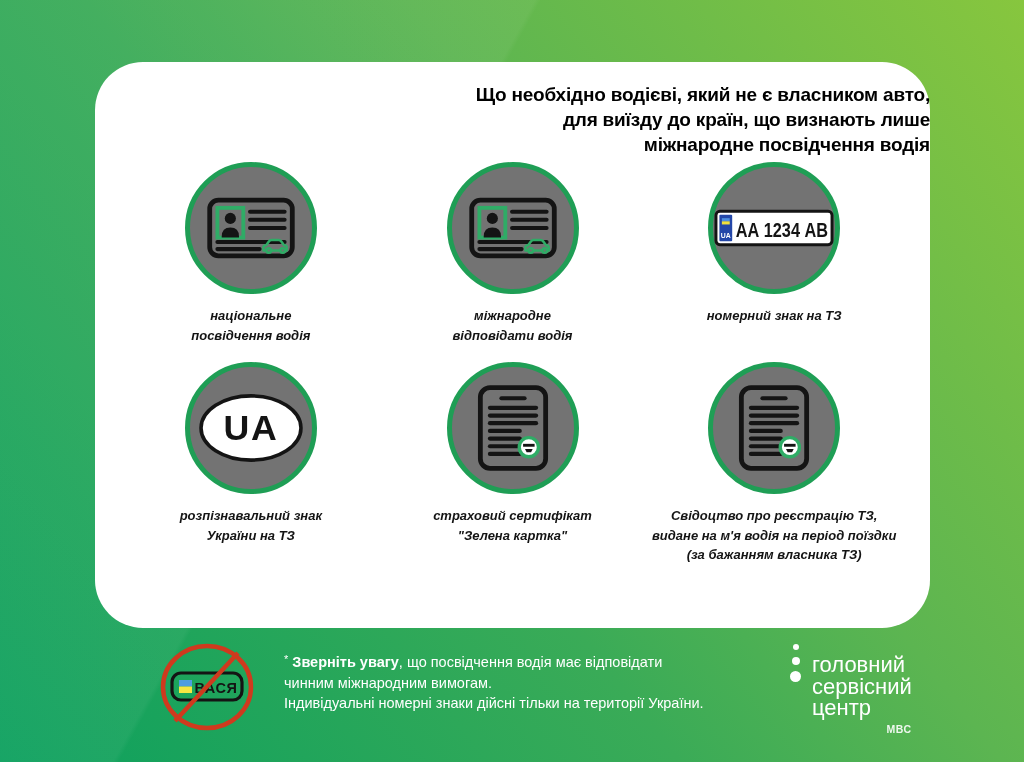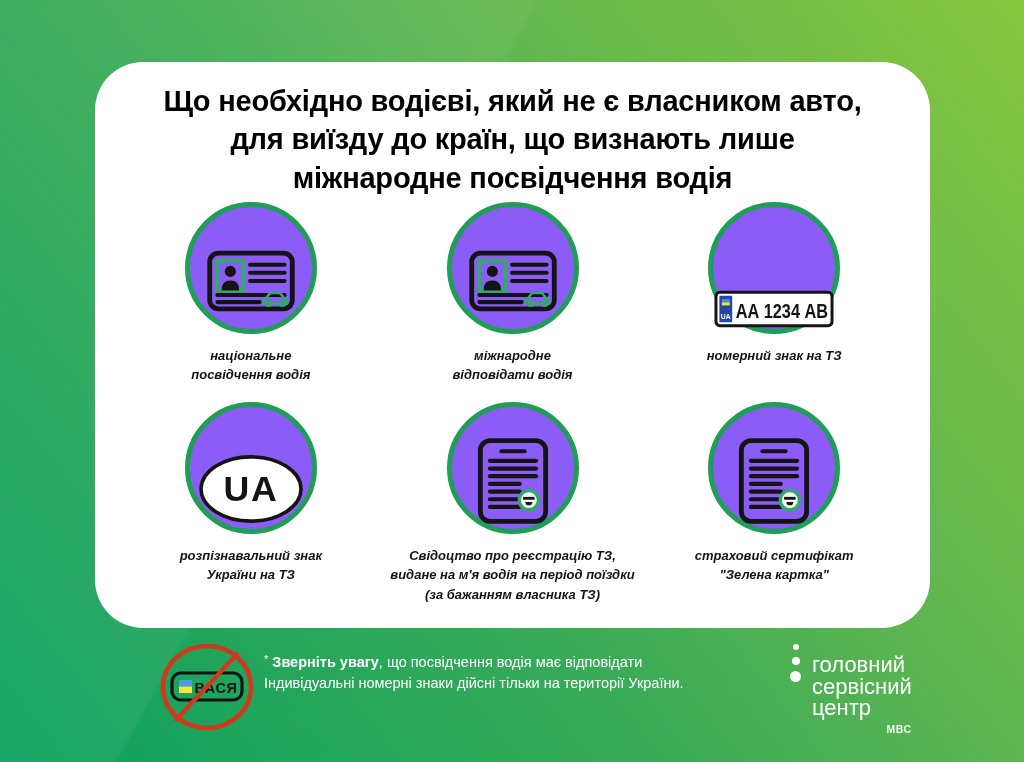--- a/index.html
+++ b/index.html
@@ -4,34 +4,34 @@
 <style>
   html,body{margin:0;padding:0;background:#222;}
   .stage{position:relative;width:1024px;height:762px;overflow:hidden;
          font-family:"Liberation Sans","DejaVu Sans",sans-serif;}
   .bg{position:absolute;inset:0;
       background:linear-gradient(52deg,#0ca05e 0%,#3aab57 42%,#5cb551 62%,#87c63e 100%);}
   .bg-seam{position:absolute;inset:0;
       background:linear-gradient(119deg,rgba(255,255,255,0.05) 0 37%,rgba(255,255,255,0) 37.4%);}
   .card{position:absolute;left:95px;top:62px;width:835px;height:566px;
         background:#ffffff;border-radius:48px;box-sizing:border-box;padding-top:20px;}
-  .title{white-space:pre-line;text-align:center;font-size:29px;font-weight:800;
+  .title{white-space:pre-line;text-align:right;font-size:19px;font-weight:800;
          color:#000;line-height:1.32;letter-spacing:-0.2px;}
   .row{display:flex;padding:0 25px;}
   .row.r1{margin-top:5px;}
   .row.r2{margin-top:17px;}
   .cell{flex:1;display:flex;flex-direction:column;align-items:center;}
   .circle{width:132px;height:132px;border-radius:50%;border:5px solid #1f9e55;
-          background:#8b5cf6;display:flex;align-items:flex-end;justify-content:center;
+          background:#737373;display:flex;align-items:center;justify-content:center;
           box-sizing:border-box;}
   .caption{margin-top:12px;font-size:13px;font-weight:700;color:#141414;
            text-align:center;line-height:1.5;white-space:pre-line;font-style:italic;}
   .footer{position:absolute;left:0;top:630px;width:1024px;height:132px;}
   .banned{position:absolute;left:150px;top:12px;width:115px;height:90px;}
-  .note{position:absolute;left:264px;top:19px;width:492px;color:#ffffff;
+  .note{position:absolute;left:284px;top:19px;width:492px;color:#ffffff;
         font-size:14.5px;line-height:20.5px;font-weight:500;}
   .note b{font-weight:800;}
   .note .star{font-size:11px;vertical-align:4px;}
   .logo{position:absolute;left:790px;top:11px;display:flex;}
   .logo-dots{display:flex;flex-direction:column;align-items:center;margin-top:3px;}
   .logo-dots span{display:block;background:#fff;border-radius:50%;}
   .d1{width:6px;height:6px;margin-bottom:7px;}
   .d2{width:8px;height:8px;margin-bottom:6px;}
   .d3{width:11px;height:11px;}
   .logo-textcol{margin-left:11px;}
@@ -146,23 +146,22 @@
               <line x1="26" y1="53" x2="57" y2="53"></line>
               <line x1="26" y1="61" x2="57" y2="61"></line>
               <line x1="26" y1="69" x2="57" y2="69"></line>
               <line x1="26" y1="77" x2="57" y2="77"></line>
             </g>
             <circle cx="66.5" cy="70" r="10" fill="#ffffff" stroke="#2fac66" stroke-width="3.5"></circle>
             <path d="M60.5 66.5 h12 v3 h-12 z" fill="#141414"></path>
             <path d="M62.5 72 h8 l-1.7 3.2 h-4.6 z" fill="#141414"></path>
           </svg>
         </div>
-        <div class="caption">Свідоцтво про реєстрацію ТЗ,
-видане на м'я водія на період поїздки
-(за бажанням власника ТЗ)</div>
+        <div class="caption">страховий сертифікат
+"Зелена картка"</div>
       </div>
 
       <div class="cell">
         <div class="circle">
           <svg width="96" height="96" viewBox="0 0 100 100">
             <rect x="16" y="8" width="68" height="84" rx="10" fill="none" stroke="#141414" stroke-width="5"></rect>
             <g stroke="#141414" stroke-width="4.4" stroke-linecap="round">
               <line x1="38" y1="19" x2="62" y2="19"></line>
               <line x1="26" y1="29" x2="74" y2="29"></line>
               <line x1="26" y1="37" x2="74" y2="37"></line>
@@ -170,39 +169,41 @@
               <line x1="26" y1="53" x2="57" y2="53"></line>
               <line x1="26" y1="61" x2="57" y2="61"></line>
               <line x1="26" y1="69" x2="57" y2="69"></line>
               <line x1="26" y1="77" x2="57" y2="77"></line>
             </g>
             <circle cx="66.5" cy="70" r="10" fill="#ffffff" stroke="#2fac66" stroke-width="3.5"></circle>
             <path d="M60.5 66.5 h12 v3 h-12 z" fill="#141414"></path>
             <path d="M62.5 72 h8 l-1.7 3.2 h-4.6 z" fill="#141414"></path>
           </svg>
         </div>
-        <div class="caption">страховий сертифікат
-"Зелена картка"</div>
+        <div class="caption">Свідоцтво про реєстрацію ТЗ,
+видане на м'я водія на період поїздки
+(за бажанням власника ТЗ)</div>
       </div>
     </div>
   </div>
 
   <div class="footer">
 
     <svg class="banned" viewBox="0 0 115 90">
       <rect x="22" y="31" width="70" height="27" rx="9" fill="none" stroke="#141414" stroke-width="3.2"></rect>
       <rect x="29" y="38" width="13" height="6.5" fill="#4d9de0"></rect>
       <rect x="29" y="44.5" width="13" height="6.5" fill="#f5e642"></rect>
       <text x="66" y="50.5" text-anchor="middle" font-size="14.5" font-weight="800" fill="#141414" letter-spacing="0.5">ВАСЯ</text>
       <ellipse cx="57" cy="45" rx="44" ry="41" fill="none" stroke="#cf3a1e" stroke-width="4.5"></ellipse>
       <line x1="88" y1="11" x2="25" y2="79" stroke="#cf3a1e" stroke-width="4.5"></line>
     </svg>
 
     <div class="note">
       <div><span class="star">*</span> <b>Зверніть увагу</b><span>, що посвідчення водія має відповідати</span></div>
+      <div>чинним міжнародним вимогам.</div>
       <div>Індивідуальні номерні знаки дійсні тільки на території України.</div>
     </div>
 
     <div class="logo">
       <div class="logo-dots">
         <span class="d1"></span>
           <span class="d2"></span>
           <span class="d3"></span>
       </div>
       <div class="logo-textcol">

